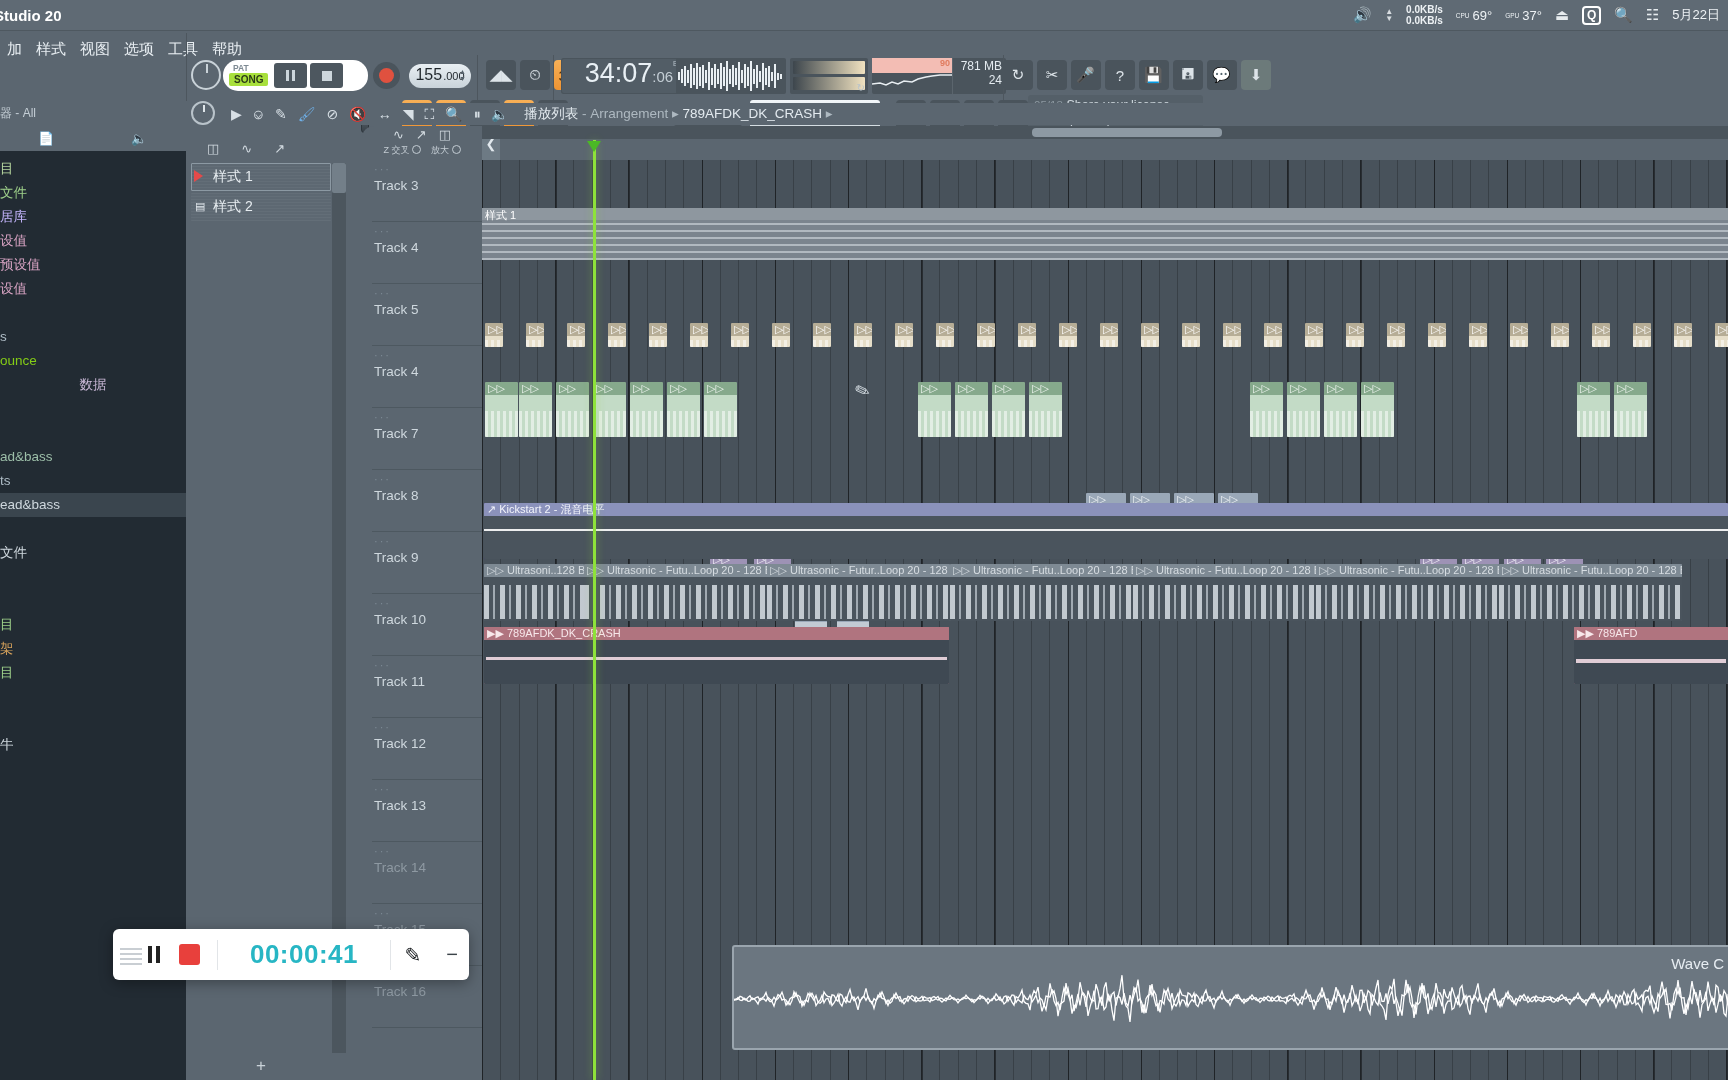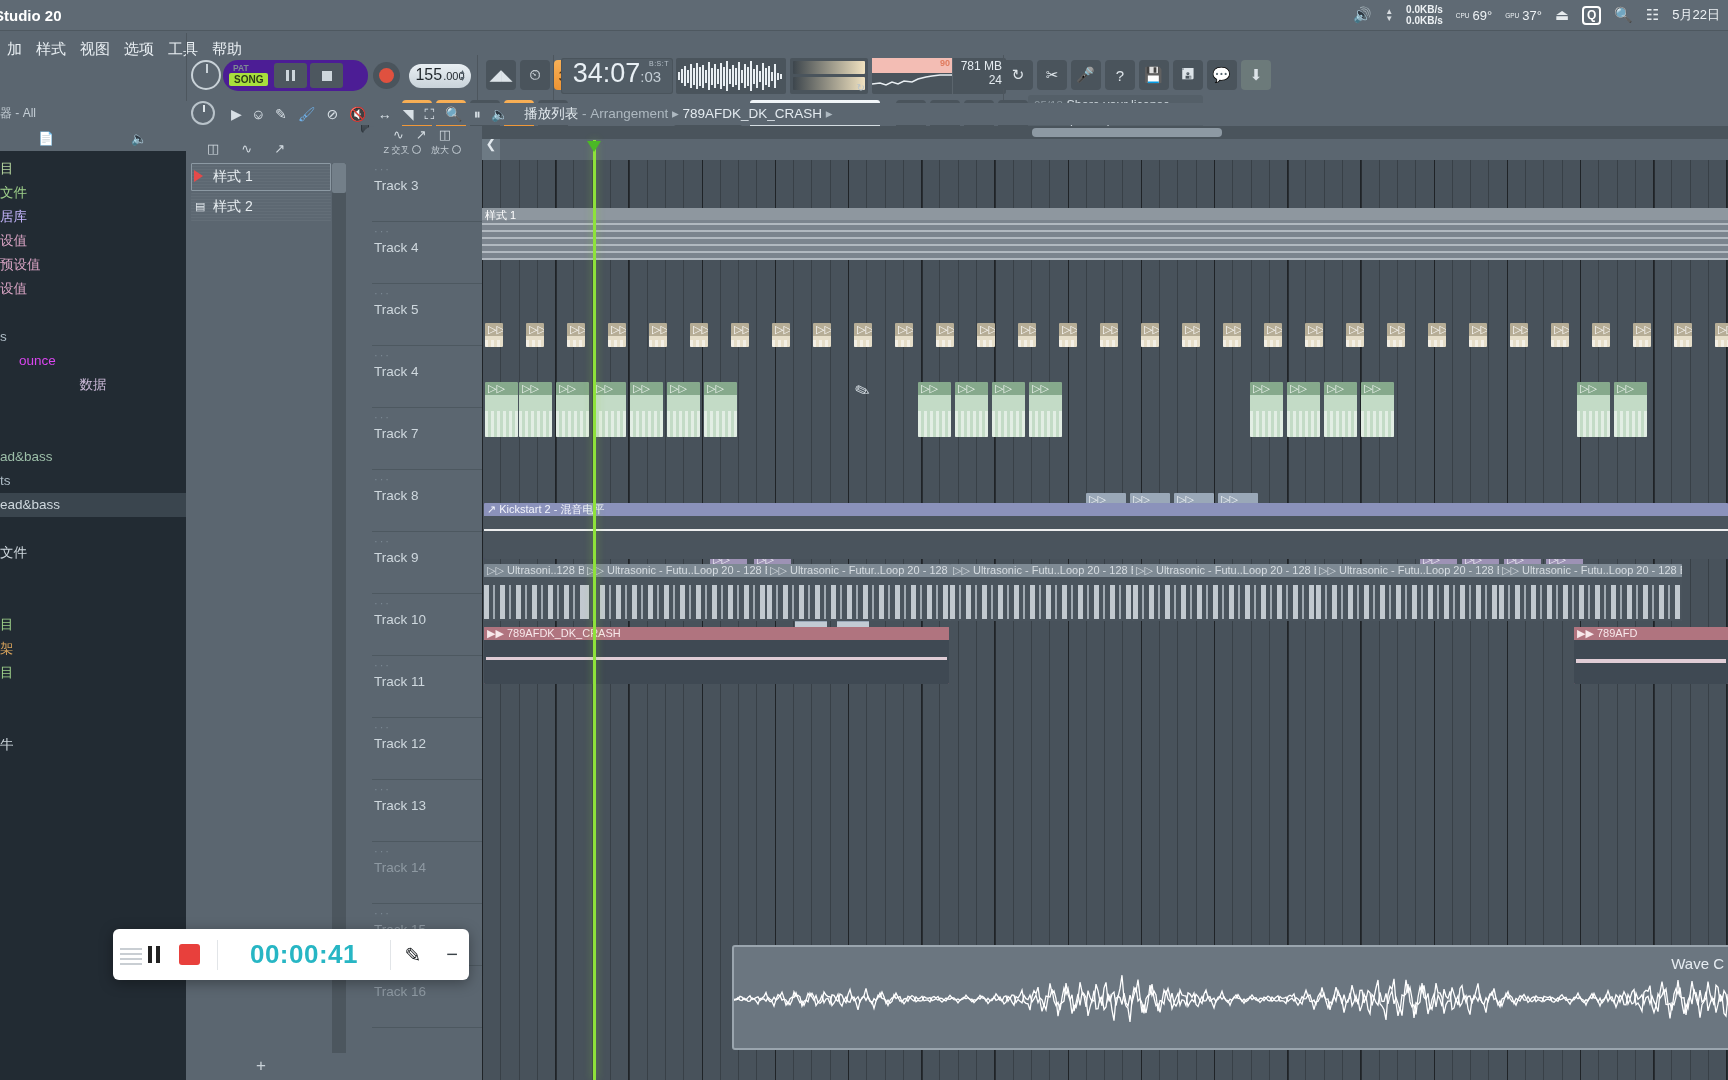--- a/index.html
+++ b/index.html
@@ -47,21 +47,21 @@
   }
   .bigknob:after{content:"";position:absolute;left:13px;top:2px;width:2px;height:9px;background:#c9d2d8;}
   .knob2 {
     position:absolute; left:191px; top:70px; width:24px;height:24px;border-radius:50%;
     border:2px solid #b9c3ca; background:#5b6670;
   }
   .knob2:after{content:"";position:absolute;left:10px;top:2px;width:2px;height:7px;background:#dfe6ea;}
 
   .transport {
     position:absolute; left:223px; top:29px; height:31px; width:145px;
-    background:#4c1d95; border-radius:15px; display:flex; align-items:center; padding:0 4px;
+    background:#ffffff; border-radius:15px; display:flex; align-items:center; padding:0 4px;
   }
   .patsong { width:44px; height:27px; position:relative; }
   .pat-lbl { position:absolute; left:6px; top:1px; font-size:8.5px; color:#7e8a93; font-weight:bold; }
   .song-lbl {
     position:absolute; left:2px; top:11px; background:#a8e03c; color:#2b3a18;
     font-size:10px; font-weight:bold; padding:1px 5px; border-radius:2px;
   }
   .tbtn { width:33px;height:25px;background:#4d575f;border-radius:3px;margin-left:3px;
          display:flex;align-items:center;justify-content:center; }
   .tbtn .pause { display:flex; gap:3px; }
@@ -81,21 +81,21 @@
   .toolsep { position:absolute; top:24px; width:1px; height:55px; background:#4d565e; }
 
   .tgrp { position:absolute; display:flex; gap:4px; }
   .tg-btn {
     width:30px;height:30px;border-radius:4px;background:#4a545c;
     display:flex;align-items:center;justify-content:center;color:#dde4e9;font-size:15px;
   }
   .tg-btn.on { background:linear-gradient(#f8b057,#ef9433); color:#5a3207; }
 
   .lcd {
-    position:absolute; left:561px; top:27px; width:112px;height:36px;
+    position:absolute; left:561px; top:27px; width:136px;height:36px;
     background:#525d66; border-radius:3px; display:flex; align-items:baseline; justify-content:center;
     box-shadow: inset 0 0 0 1px #4a545c;
   }
   .lcd .big { font-size:27px; color:#e9f0f5; letter-spacing:0; }
   .lcd .sm { font-size:15px; color:#c4ced5; }
   .lcd .bst { position:absolute; right:4px; top:2px; font-size:7px; color:#b6c1c9; letter-spacing:.5px;}
 
   .scope { position:absolute; left:676px; top:27px; width:110px;height:36px;
            background:#4a545c; border-radius:2px; overflow:hidden;}
   .meterpanel { position:absolute; left:790px; top:27px; width:78px;height:36px;
@@ -345,21 +345,21 @@
       <div class="tg-btn">⏲</div>
       <div class="tg-btn on">3.2</div>
       <div class="tg-btn on">Ш+</div>
       <div class="tg-btn">Ш↻</div>
     </div>
 
     <div class="toolsep" style="left:553px"></div>
 
     <div class="lcd">
       <span class="big">34:07</span>
-        <span class="sm">:<span>03</span></span>
+        <span class="sm">:<span>06</span></span>
       <span class="bst">B:S:T</span>
     </div>
 
     <div class="scope">
       <svg width="110" height="36" viewBox="0 0 110 36">
         <g fill="#e9eff3">
           <rect x="2" y="14" width="2" height="8"></rect>
             <rect x="5" y="11" width="2" height="14"></rect>
           <rect x="8" y="8" width="2" height="20"></rect>
             <rect x="11" y="12" width="2" height="13"></rect>
@@ -508,21 +508,21 @@
     </div>
     <div class="brw-list" id="browser-list">
         <div class="brw-item" style="color: rgb(183, 216, 160);">目</div>
         <div class="brw-item" style="color: rgb(158, 208, 138);">文件</div>
         <div class="brw-item" style="color: #c4b5fd;">居库</div>
         <div class="brw-item" style="color: rgb(217, 164, 196);">设值</div>
         <div class="brw-item" style="color: rgb(217, 164, 196);">预设值</div>
         <div class="brw-item" style="color: rgb(217, 164, 196);">设值</div>
         <div class="brw-item" style="color: rgb(201, 210, 216);"></div>
         <div class="brw-item" style="color: rgb(174, 188, 198);">s</div>
-        <div class="brw-item" style="color: #d946ef; padding-left: 19px;">ounce</div>
+        <div class="brw-item" style="color: #84cc16;">ounce</div>
         <div class="brw-item" style="color: rgb(201, 184, 214); text-align: center;">数据</div>
         <div class="brw-item" style="color: rgb(201, 210, 216);"></div>
         <div class="brw-item" style="color: rgb(201, 210, 216);"></div>
         <div class="brw-item" style="color: rgb(157, 191, 169);">ad&amp;bass</div>
         <div class="brw-item" style="color: rgb(174, 188, 198);">ts</div>
         <div class="brw-item sel" style="color: rgb(207, 216, 222);">ead&amp;bass</div>
         <div class="brw-item" style="color: rgb(201, 210, 216);"></div>
         <div class="brw-item" style="color: rgb(207, 216, 222);">文件</div>
         <div class="brw-item" style="color: rgb(201, 210, 216);"></div>
         <div class="brw-item" style="color: rgb(201, 210, 216);"></div>

